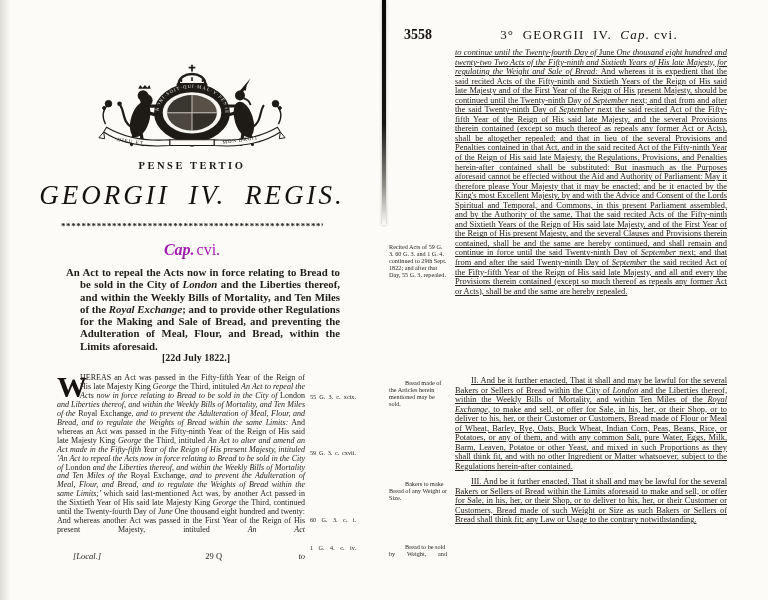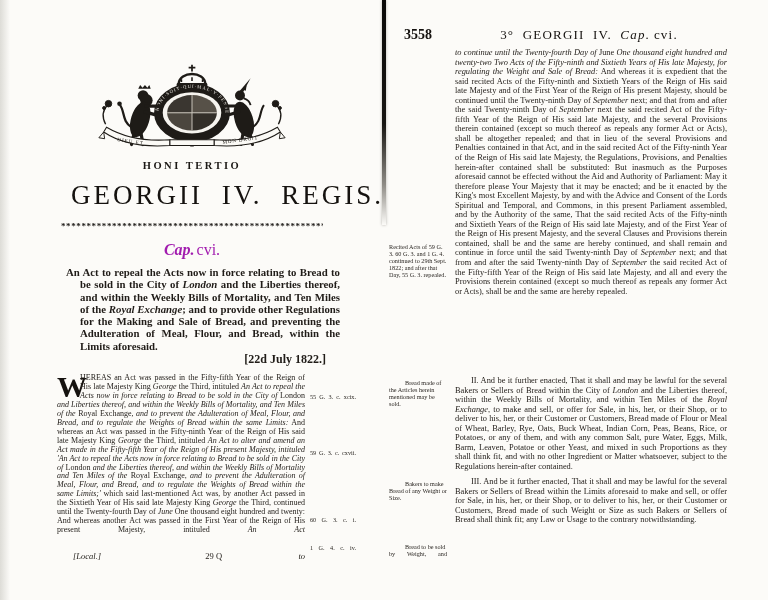--- a/index.html
+++ b/index.html
@@ -17,49 +17,49 @@
     background:linear-gradient(to bottom,#0a0908 0%,#171512 55%,#8e8b85 82%,rgba(252,251,248,0) 100%);
     box-shadow:0 0 3px rgba(40,36,30,.35);}
   .page{position:absolute;top:0;width:384px;height:488px;}
   .page-left{left:0;}
   .page-right{left:384px;}
 
   
   .arms{position:absolute;left:74px;top:60px;width:236px;height:96px;}
   .anno{position:absolute;top:160px;left:0;width:100%;text-align:center;
     font-weight:bold;font-size:10.5px;letter-spacing:2.5px;color:#1b1815;}
-  .regis{position:absolute;top:180px;left:0;width:100%;margin:0;text-align:right;
-    font-weight:normal;font-size:27px;letter-spacing:3px;word-spacing:9px;color:#15120f;}
+  .regis{position:absolute;top:180px;left:0;width:100%;margin:0;text-align:center;
+    font-weight:normal;font-size:27px;letter-spacing:3px;word-spacing:9px;color:#15120f;font-style:italic;}
   .ornament{position:absolute;top:221px;left:61px;width:262px;text-align:center;
     font-size:9px;font-weight:bold;letter-spacing:.6px;white-space:nowrap;overflow:hidden;color:#1b1815;}
   .chapter{position:absolute;top:241px;left:0;width:100%;text-align:center;font-size:16px;color:#a21caf;}
   .chapter .cap-label{font-style:italic;font-weight:bold;margin-right:2px;}
   .longtitle{position:absolute;top:266px;left:66px;width:260px;
     font-size:10.8px;line-height:12.3px;text-align:justify;
     padding-left:14px;text-indent:-14px;font-weight:bold;color:#201c18;}
-  .act-date{position:absolute;top:352px;left:66px;width:260px;text-align:right;
-    font-size:12px;font-weight:bold;color:#201c18;}
+  .act-date{position:absolute;top:352px;left:66px;width:260px;text-align:center;
+    font-size:10px;font-weight:bold;color:#201c18;}
   .lbody{position:absolute;top:374px;left:57px;width:248px;
     font-size:8px;line-height:8.95px;text-align:justify;text-align-last:justify;}
   .dropcap{float:left;font-size:30px;line-height:25px;font-weight:bold;
     width:23px;color:#15120f;}
   .mnote{position:absolute;font-size:6.2px;line-height:7px;text-align:left;color:#2b2723;}
   .lbody .mnote{left:100%;margin-left:5px;width:46px;}
   .lfooter{position:absolute;top:551px;left:57px;width:248px;font-size:8.5px;
     display:flex;justify-content:space-between;align-items:baseline;}
   .lfooter .sig{position:relative;left:14px;}
   .lfooter .local{margin-left:16px;}
   .catchword{font-style:italic;}
 
   
   .pagenum{position:absolute;left:20px;top:27px;font-size:14px;font-weight:bold;color:#15120f;}
   .running{position:absolute;left:88px;top:27px;width:234px;text-align:center;
     font-size:13px;letter-spacing:1.2px;word-spacing:4px;font-weight:normal;color:#15120f;}
   .rpara{position:absolute;left:71px;width:272px;
-    font-size:8.4px;line-height:9.55px;text-align:justify;}
+    font-size:8.4px;line-height:9.55px;text-align:justify;text-decoration:underline;}
   .rpara .mnote{left:-66px;width:58px;}
   .rpara.indent{text-indent:16px;}
   .rpara.open-ended{text-align-last:justify;}
   .catchline{display:block;text-align:right;text-align-last:right;font-weight:normal;}
 </style>
 </head>
 <body>
 
 <div class="spread">
   <div class="edge-left"></div>
@@ -133,21 +133,21 @@
             <circle cx="28.5" cy="50" r="1.6"></circle>
         </g>
         <g stroke="#1e1b17" fill="#1e1b17">
           <path d="M210 67 C214 59 213 52 208 47" fill="none" stroke-width="1.4"></path>
           <circle cx="207" cy="45.5" r="3.4"></circle>
             <circle cx="211.5" cy="50" r="1.6"></circle>
         </g>
       </svg>
     </div>
 
-    <div class="anno">HONI TERTIO</div>
+    <div class="anno">PENSE TERTIO</div>
     <h1 class="regis">GEORGII IV. REGIS.</h1>
     <div class="ornament">******************************************************</div>
 
     <div class="chapter">
       <span class="cap-label">Cap.</span><span>cvi.</span>
     </div>
 
     <div class="longtitle">An Act to repeal the Acts now in force relating to Bread to be sold in the City of <i>London</i> and the Liberties thereof, and within the Weekly Bills of Mortality, and Ten Miles of the <i>Royal Exchange</i>; and to provide other Regulations for the Making and Sale of Bread, and preventing the Adulteration of Meal, Flour, and Bread, within the Limits aforesaid.</div>
     <div class="act-date">[22d July 1822.]</div>
 

